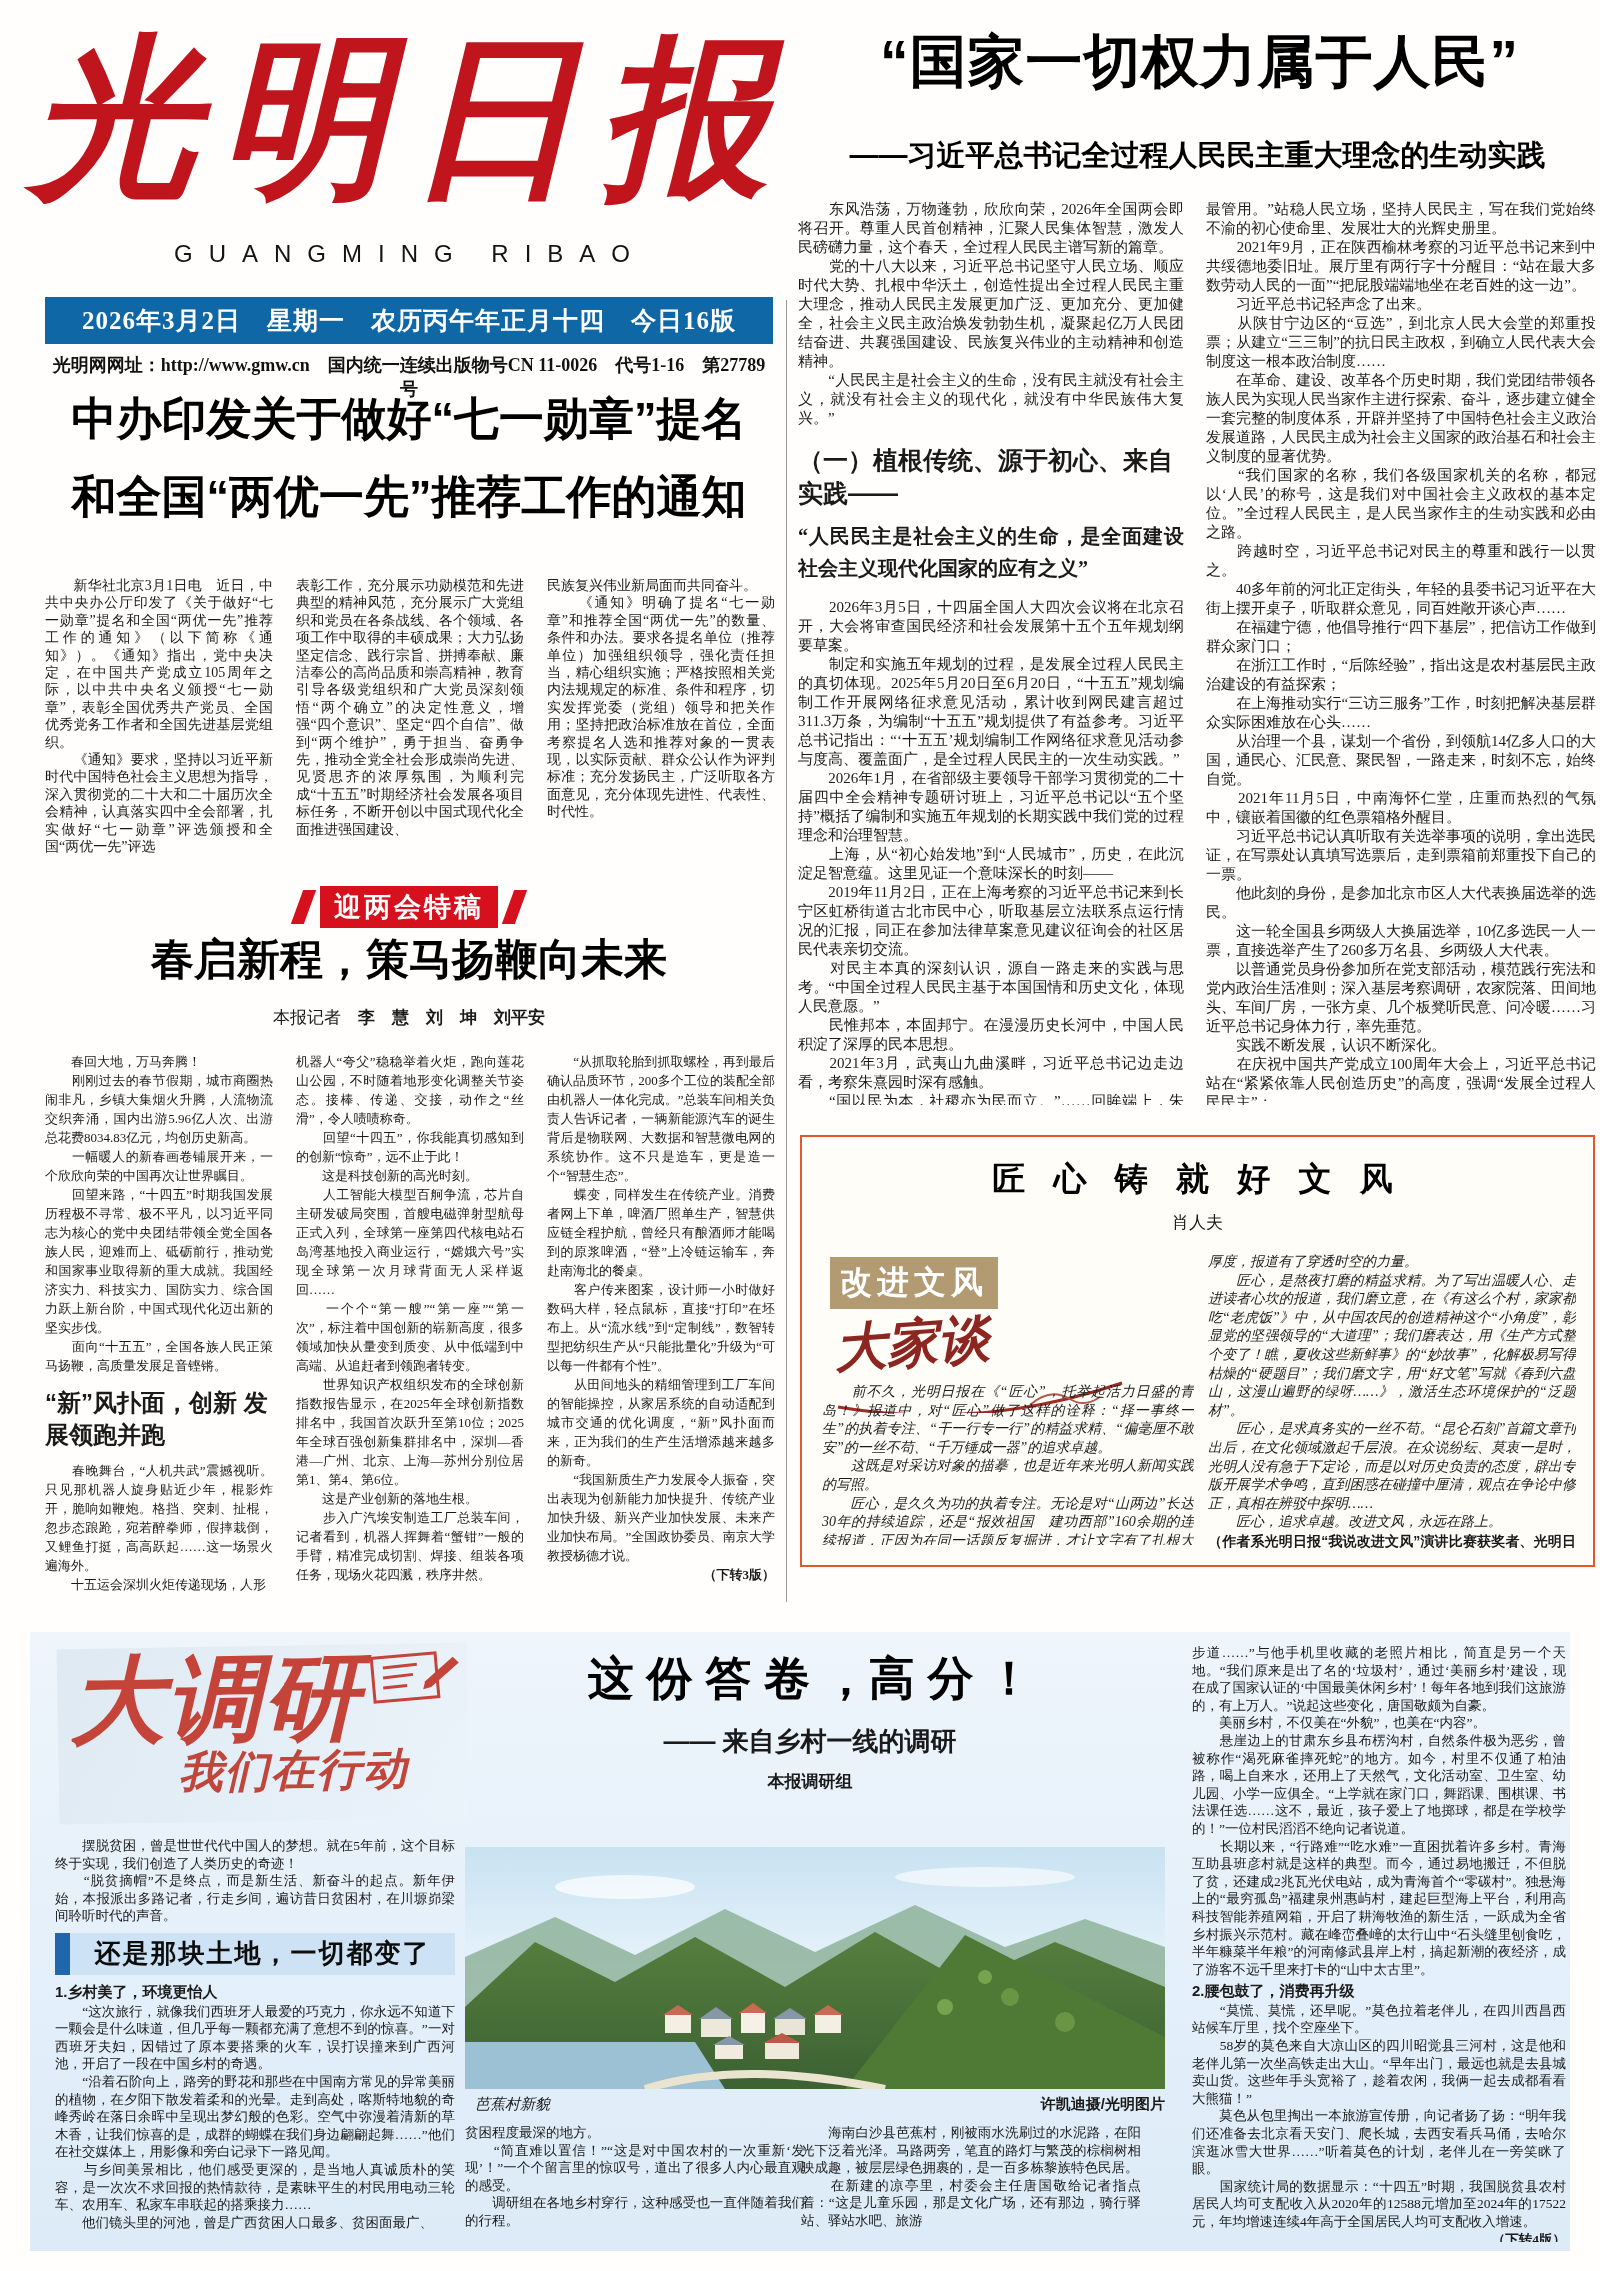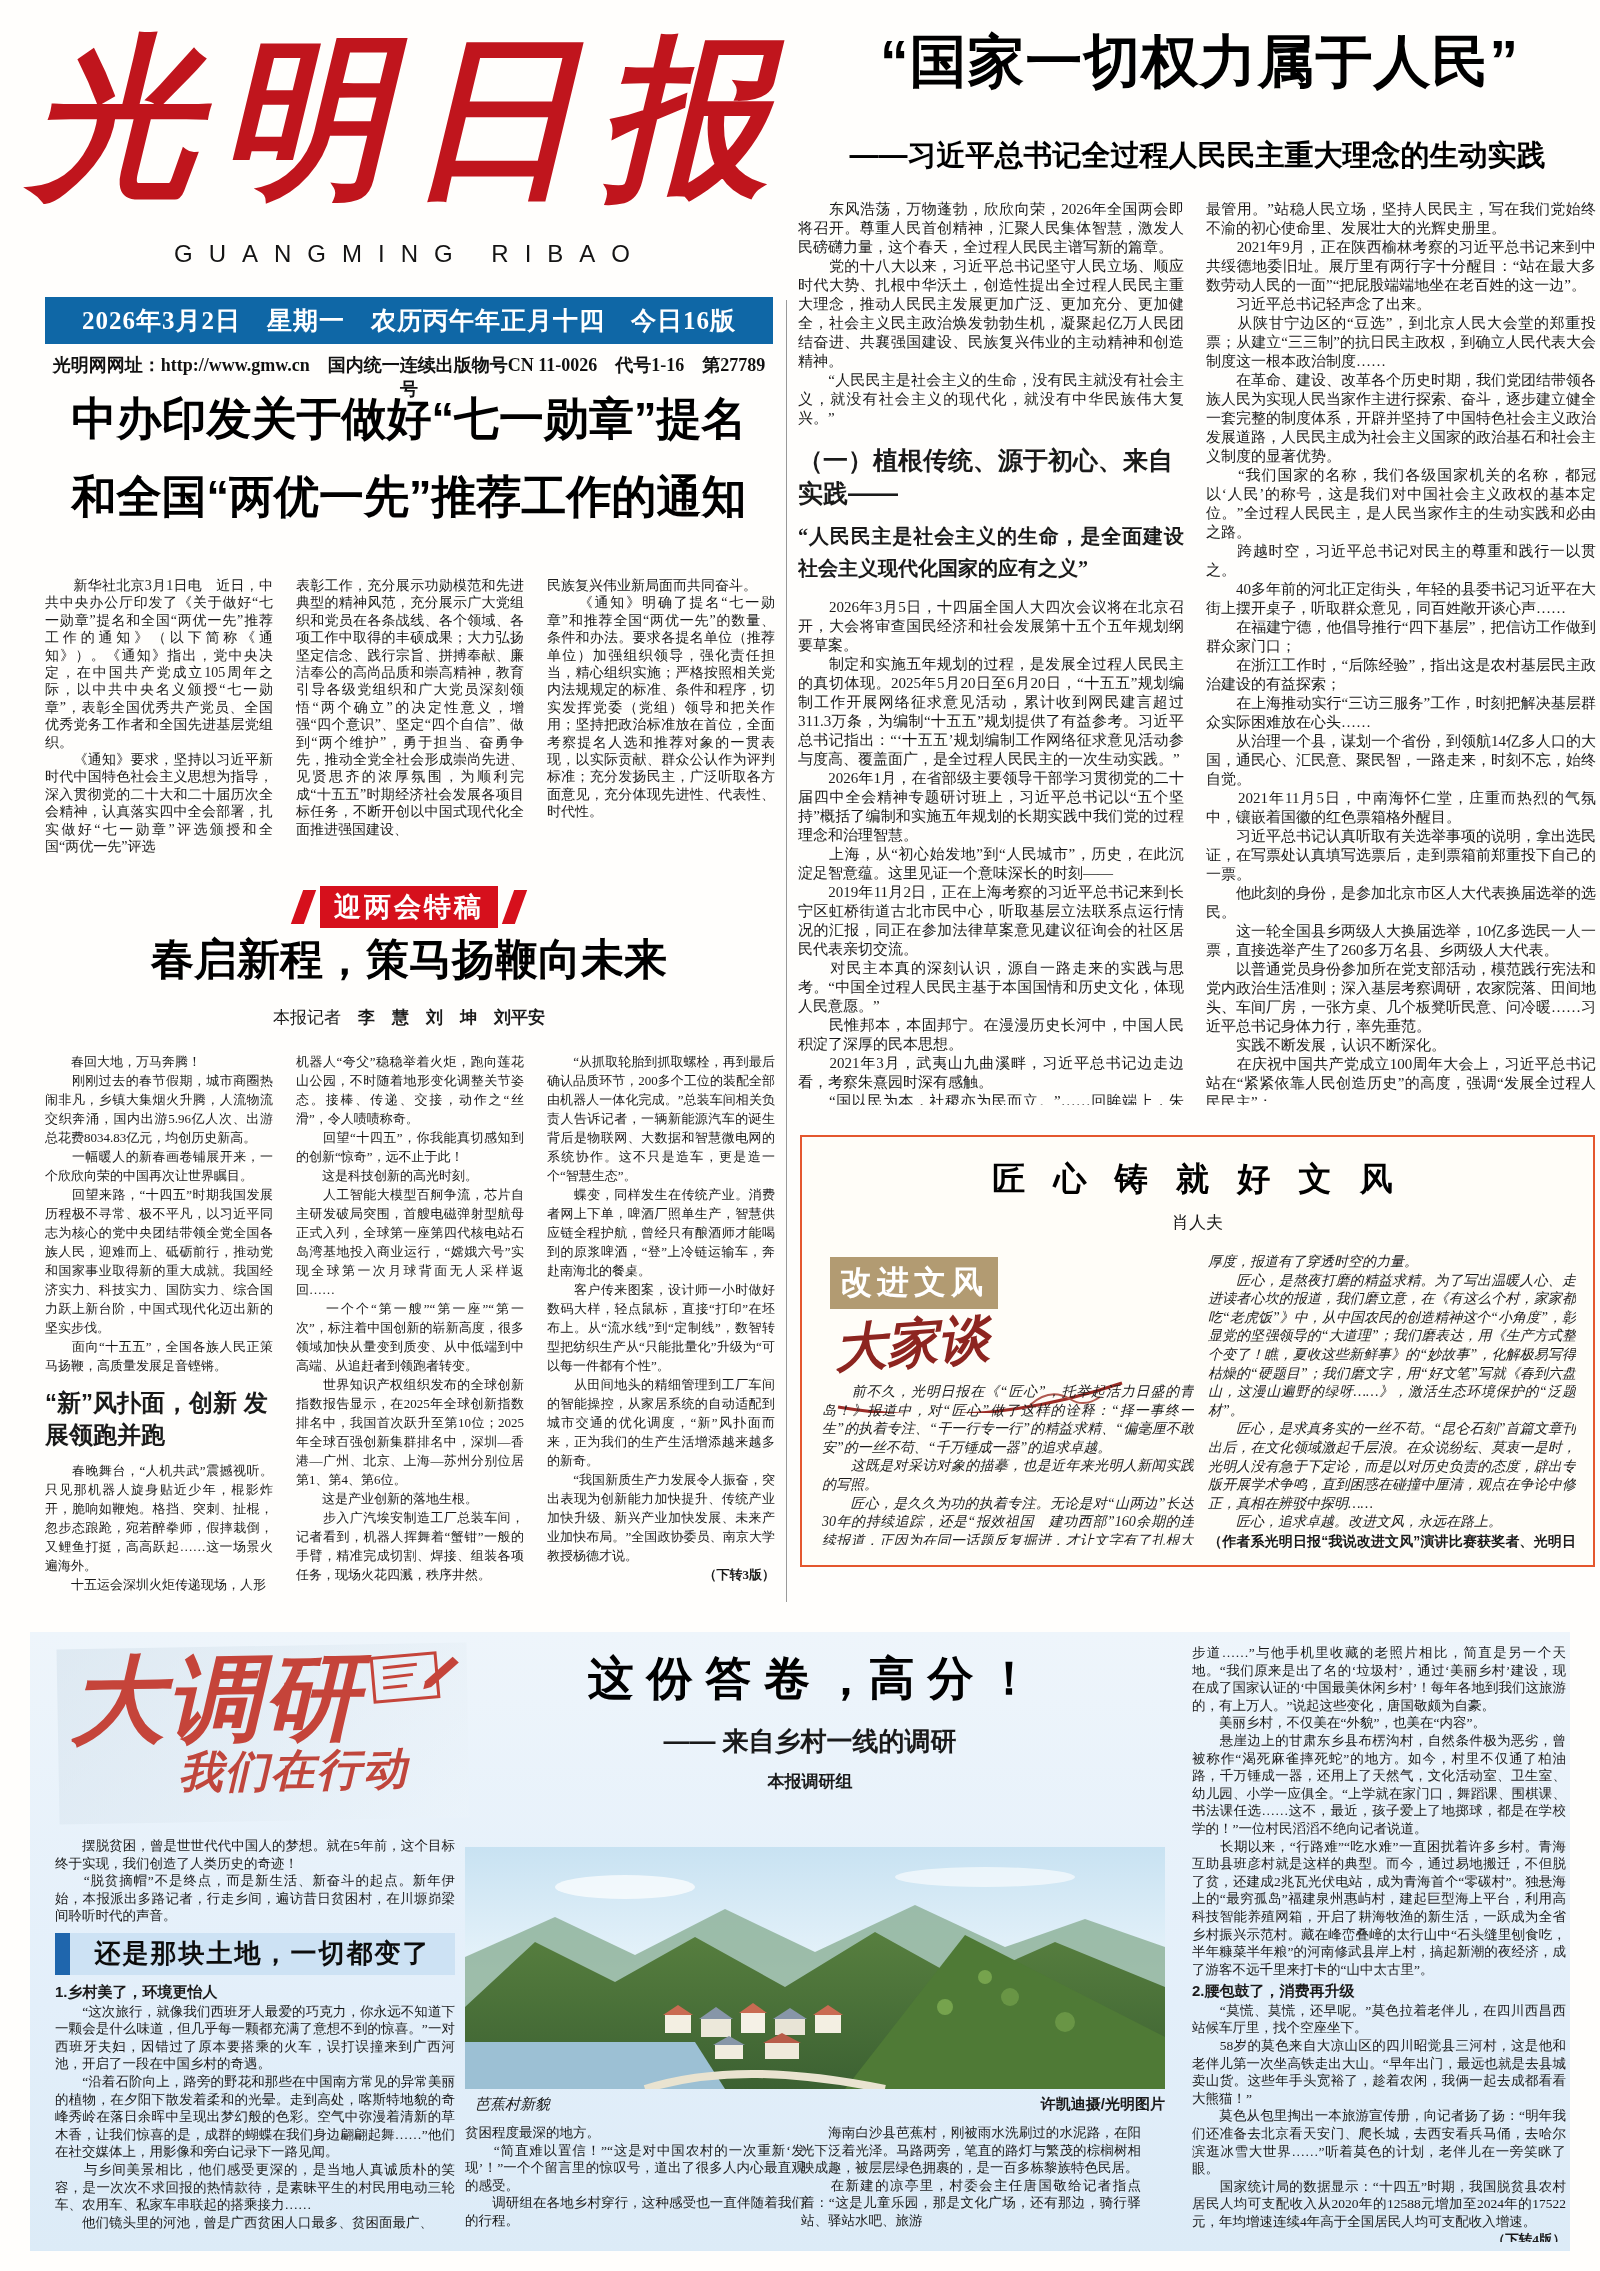--- a/index.html
+++ b/index.html
@@ -331,21 +331,21 @@
       </div>
     <div class="sv-text survey-mid-2">
         <p>　　海南白沙县芭蕉村，刚被雨水洗刷过的水泥路，在阳光下泛着光泽。马路两旁，笔直的路灯与繁茂的棕榈树相映成趣，被层层绿色拥裹的，是一百多栋黎族特色民居。</p>
         <p>　　在新建的凉亭里，村委会主任唐国敬给记者指点着：“这是儿童乐园，那是文化广场，还有那边，骑行驿站、驿站水吧、旅游</p>
       </div>
 
     <div class="sv-text survey-right">
       <div>
           <p>步道……”与他手机里收藏的老照片相比，简直是另一个天地。“我们原来是出了名的‘垃圾村’，通过‘美丽乡村’建设，现在成了国家认证的‘中国最美休闲乡村’！每年各地到我们这旅游的，有上万人。”说起这些变化，唐国敬颇为自豪。</p>
           <p>　　美丽乡村，不仅美在“外貌”，也美在“内容”。</p>
-          <p>　　悬崖边上的甘肃东乡县布楞沟村，自然条件极为恶劣，曾被称作“渴死麻雀摔死蛇”的地方。如今，村里不仅通了柏油路，千万锤成一器，还用上了天然气，文化活动室、卫生室、幼儿园、小学一应俱全。“上学就在家门口，舞蹈课、围棋课、书法课任选……这不，最近，孩子爱上了地掷球，都是在学校学的！”一位村民滔滔不绝向记者说道。</p>
+          <p>　　悬崖边上的甘肃东乡县布楞沟村，自然条件极为恶劣，曾被称作“渴死麻雀摔死蛇”的地方。如今，村里不仅通了柏油路，喝上自来水，还用上了天然气，文化活动室、卫生室、幼儿园、小学一应俱全。“上学就在家门口，舞蹈课、围棋课、书法课任选……这不，最近，孩子爱上了地掷球，都是在学校学的！”一位村民滔滔不绝向记者说道。</p>
           <p>　　长期以来，“行路难”“吃水难”一直困扰着许多乡村。青海互助县班彦村就是这样的典型。而今，通过易地搬迁，不但脱了贫，还建成2兆瓦光伏电站，成为青海首个“零碳村”。独悬海上的“最穷孤岛”福建泉州惠屿村，建起巨型海上平台，利用高科技智能养殖网箱，开启了耕海牧渔的新生活，一跃成为全省乡村振兴示范村。藏在峰峦叠嶂的太行山中“石头缝里刨食吃，半年糠菜半年粮”的河南修武县岸上村，搞起新潮的夜经济，成了游客不远千里来打卡的“山中太古里”。</p>
         </div>
       <div class="sub-head">2.腰包鼓了，消费再升级</div>
       <div>
           <p>　　“莫慌、莫慌，还早呢。”莫色拉着老伴儿，在四川西昌西站候车厅里，找个空座坐下。</p>
           <p>　　58岁的莫色来自大凉山区的四川昭觉县三河村，这是他和老伴儿第一次坐高铁走出大山。“早年出门，最远也就是去县城卖山货。这些年手头宽裕了，趁着农闲，我俩一起去成都看看大熊猫！”</p>
           <p>　　莫色从包里掏出一本旅游宣传册，向记者扬了扬：“明年我们还准备去北京看天安门、爬长城，去西安看兵马俑，去哈尔滨逛冰雪大世界……”听着莫色的计划，老伴儿在一旁笑眯了眼。</p>
           <p>　　国家统计局的数据显示：“十四五”时期，我国脱贫县农村居民人均可支配收入从2020年的12588元增加至2024年的17522元，年均增速连续4年高于全国居民人均可支配收入增速。</p>
         </div>
       <div class="jump-note">（下转4版）</div>

